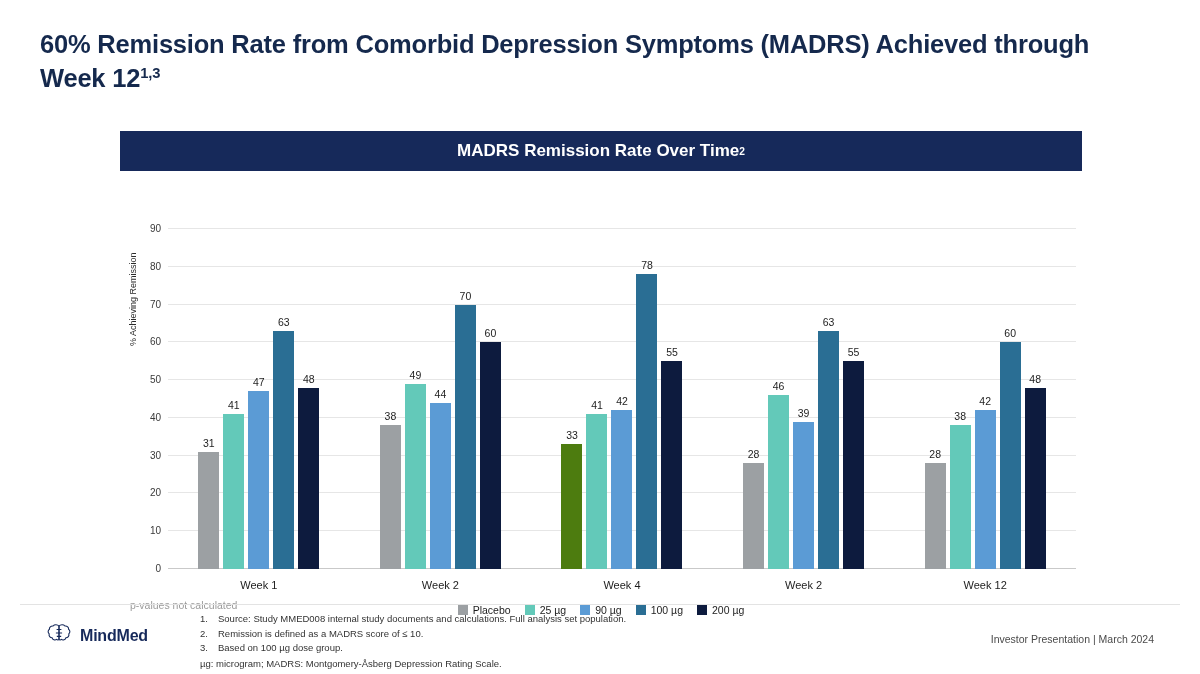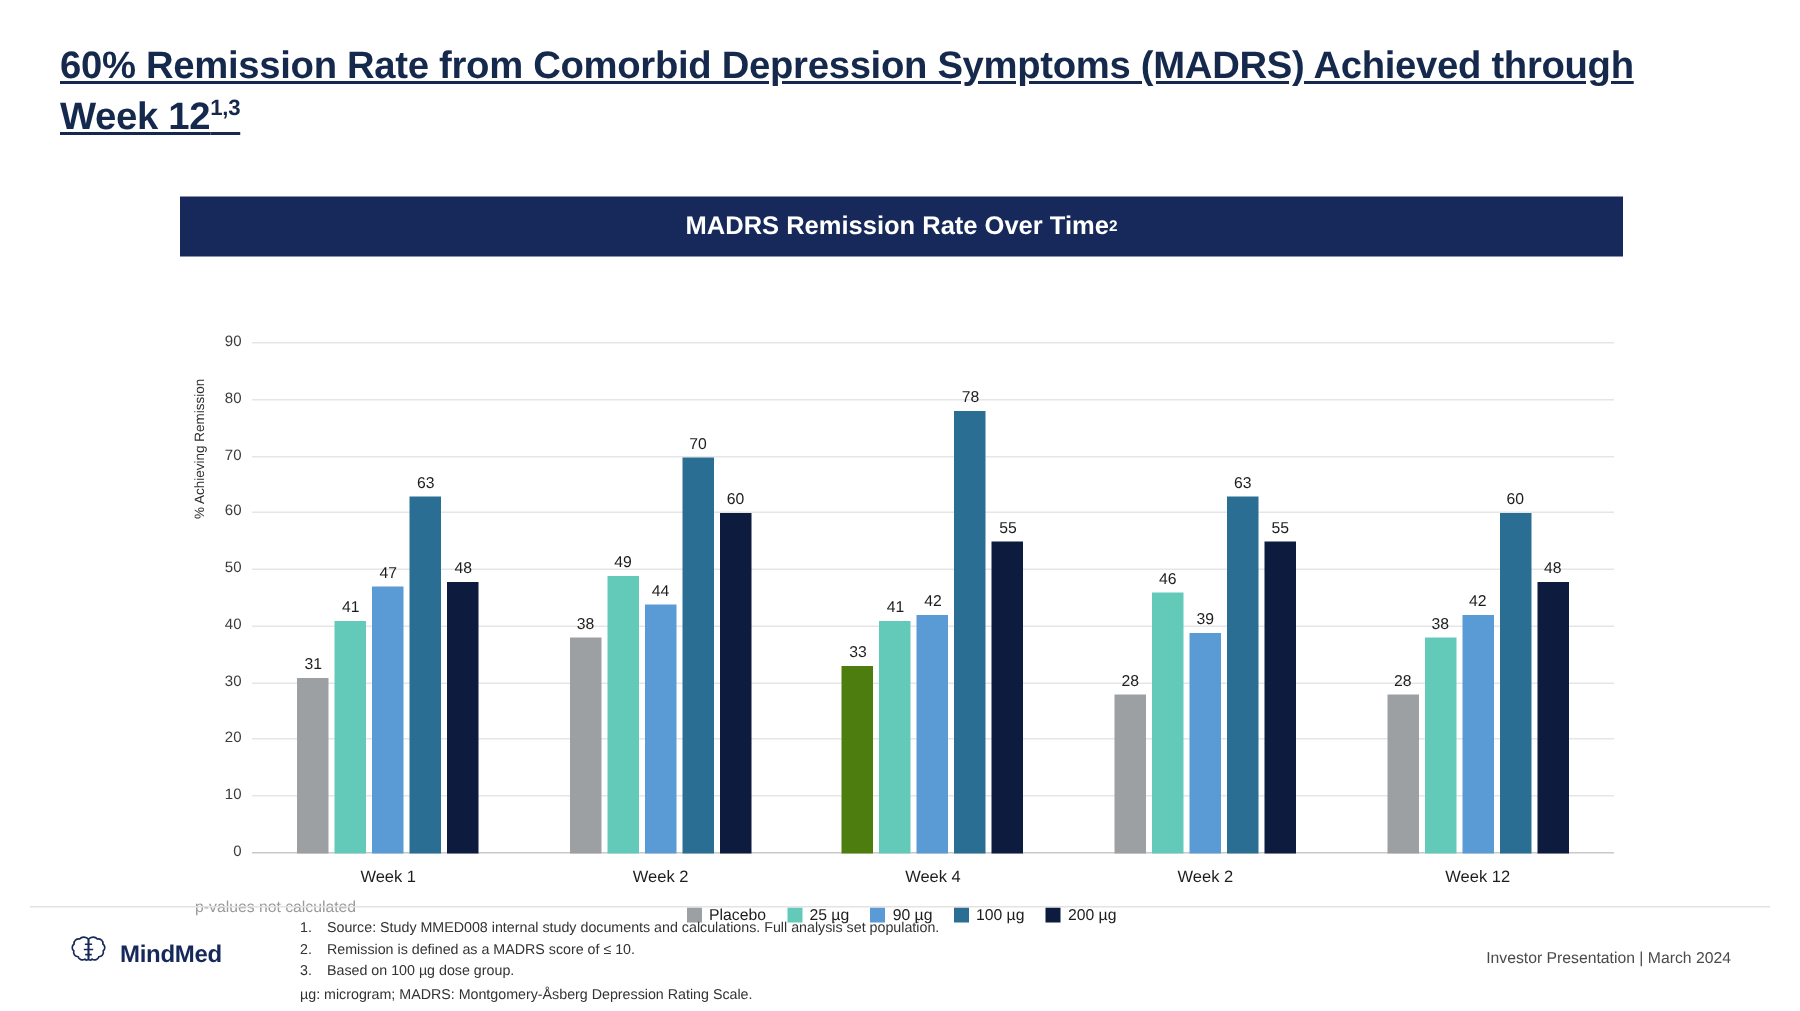--- a/index.html
+++ b/index.html
@@ -23,21 +23,20 @@
   .slide-title {
     position: absolute;
     left: 40px;
     top: 28px;
     width: 1110px;
     font-size: 25.5px;
     font-weight: bold;
     line-height: 1.32;
     color: #15294d;
     letter-spacing: -0.2px;
-    text-decoration: underline;
   }
   .slide-title sup { font-size: 0.58em; vertical-align: super; font-weight: bold;}
 
   
   .chart-card {
     position: absolute;
     left: 120px;
     top: 131px;
     width: 962px;
     height: 455px;

